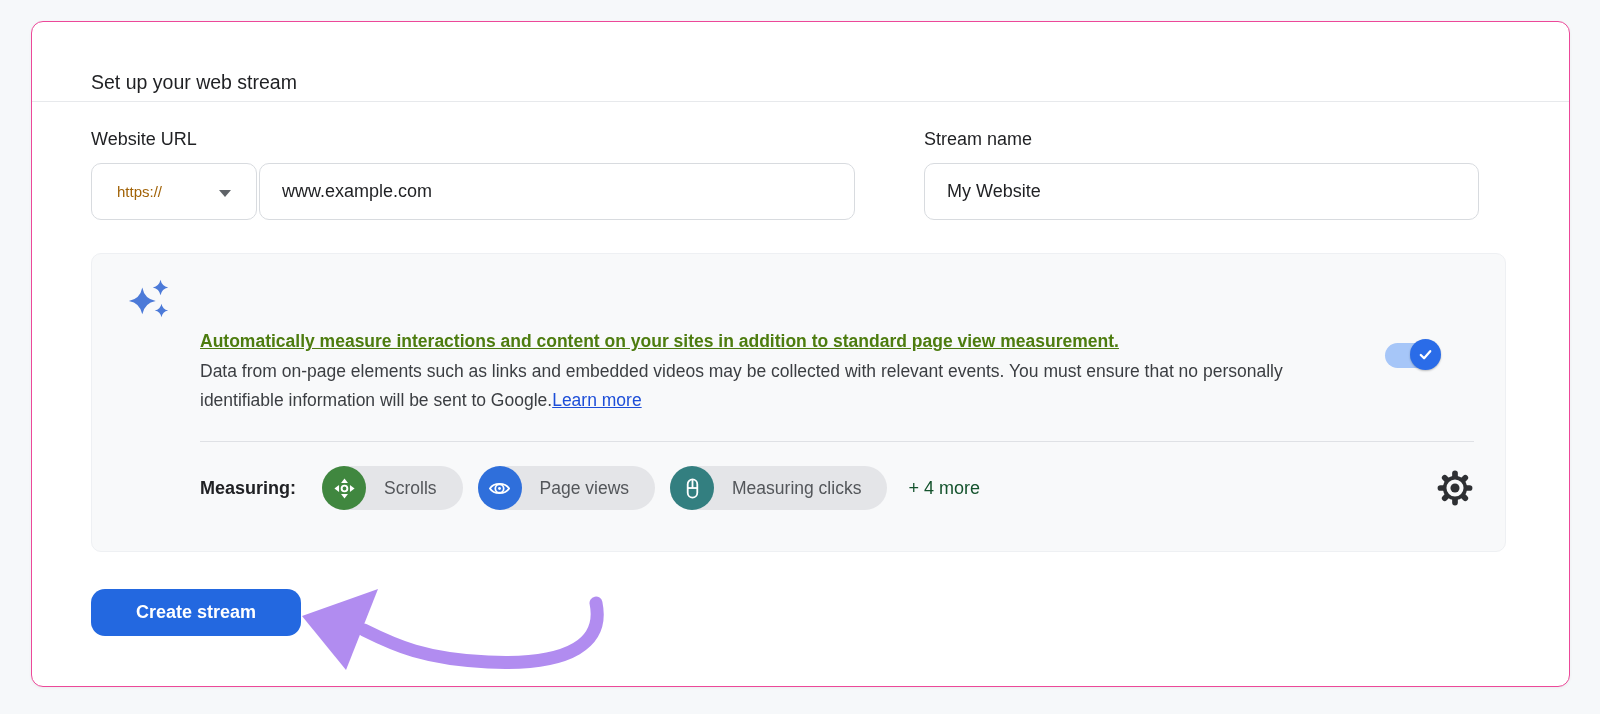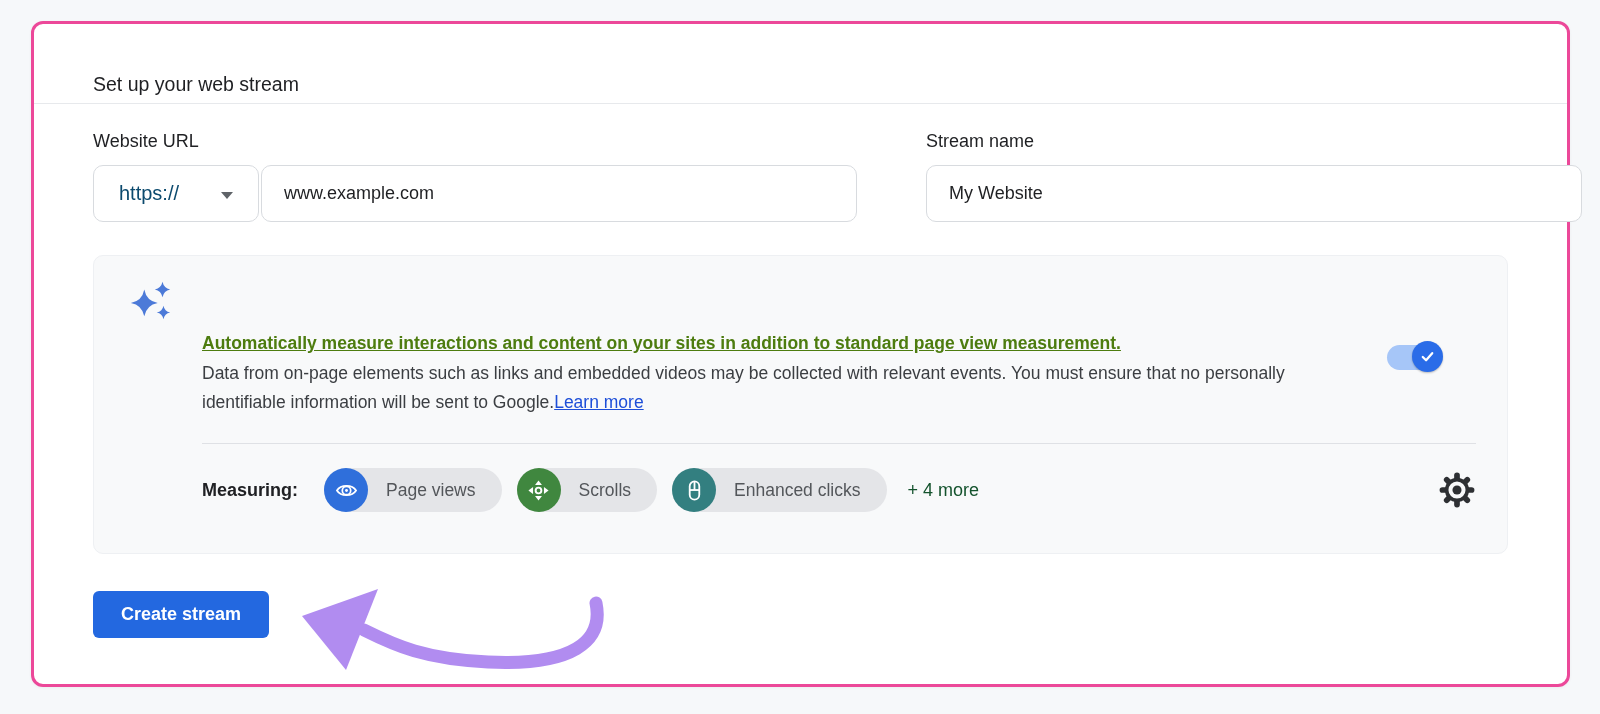--- a/index.html
+++ b/index.html
@@ -8,21 +8,21 @@
     font-family: "Liberation Sans", sans-serif;
     background: #f6f8fa;
     color: #202124;
     position: relative;
     overflow: hidden;
   }
   .outer-card {
     position: absolute; left: 31px; top: 21px;
     width: 1539px; height: 666px;
     background: #ffffff;
-    border: 3px solid #ec4899;
+    border: 1px solid #ec4899;
     border-radius: 12px;
     box-shadow: 0 1px 3px rgba(60,64,67,.06);
   }
   .title {
     position: absolute; left: 59px; top: 49px;
     font-size: 19.5px; font-weight: 400; color: #1f2023;
   }
   .header-divider {
     position: absolute; left: 0; top: 79px; width: 100%; height: 1px;
     background: #e7e9ec;
@@ -33,35 +33,35 @@
   }
   .url-label    { left: 59px; }
   .stream-label { left: 892px; }
   .protocol-select {
     position: absolute; left: 59px; top: 141px;
     width: 166px; height: 57px;
     border: 1px solid #d8dbdf; border-radius: 10px;
     background: #fff; cursor: pointer;
     display: flex; align-items: center;
   }
-  .protocol-value { font-size: 20px; color: #0c4a6e; padding-left: 25px; }
+  .protocol-value { font-size: 15px; color: #a16207; padding-left: 25px; }
   .caret {
     position: absolute; right: 25px; top: 26px;
     width: 0; height: 0;
     border-left: 6px solid transparent; border-right: 6px solid transparent;
     border-top: 7px solid #5f6368;
   }
   .text-input {
     position: absolute; top: 141px; height: 57px;
     border: 1px solid #d8dbdf; border-radius: 10px;
     background: #fff; font-family: "Liberation Sans", sans-serif;
     font-size: 18px; color: #1f2023; padding: 8px 22px; outline: none;
   }
   .url-input    { left: 227px; width: 596px; }
-  .stream-input { left: 892px; width: 656px; }
+  .stream-input { left: 892px; width: 555px; }
 
   .enhanced-card {
     position: absolute; left: 59px; top: 231px;
     width: 1415px; height: 299px;
     background: #f8f9fa;
     border: 1px solid #eef0f3;
     border-radius: 10px;
   }
   .sparkle { position: absolute; left: 34px; top: 22px; width: 46px; height: 46px; }
   .em-title {
@@ -105,25 +105,25 @@
   }
   .chip-label { padding: 0 26px 0 18px; font-size: 17.5px; color: #53565a; }
   .more-link {
     margin-left: 6px; font-size: 18px; font-weight: 400;
     color: #14532d; text-decoration: none; cursor: pointer;
   }
   .gear { margin-left: auto; width: 38px; height: 38px; cursor: pointer; }
 
   .create-btn {
     position: absolute; left: 59px; top: 567px;
-    width: 176px; height: 47px;
+    width: 210px; height: 47px;
     background: #2368e0; color: #ffffff;
     font-family: "Liberation Sans", sans-serif;
     font-size: 18px; font-weight: 700;
-    border: none; border-radius: 6px; cursor: pointer;
+    border: none; border-radius: 14px; cursor: pointer;
   }
   .arrow { position: absolute; left: 290px; top: 575px; width: 320px; height: 112px; pointer-events: none; }
 </style>
 </head>
 <body>
 
 <div class="outer-card">
 
   <h1 class="title">Set up your web stream</h1>
   <div class="header-divider"></div>
@@ -162,56 +162,56 @@
 
     <div class="em-text">
       <div class="em-bold">Automatically measure interactions and content on your sites in addition to standard page view measurement.</div>
       <div><span>Data from on-page elements such as links and embedded videos may be collected with relevant events. You must ensure that no personally identifiable information will be sent to Google.</span><a class="learn-more">Learn more</a></div>
     </div>
 
     <div class="em-divider"></div>
 
     <div class="measuring-row">
       <span class="measuring-label">Measuring:</span>
-
-      <div class="chip">
-        <span class="chip-icon" style="background: rgb(47, 111, 219);">
-          <svg width="23" height="23" viewBox="0 0 24 24">
-            <path d="M2 12 C6 5.5 18 5.5 22 12 C18 18.5 6 18.5 2 12 Z" fill="none" stroke="#ffffff" stroke-width="1.8"></path>
-            <circle cx="12" cy="12" r="4.4" fill="none" stroke="#ffffff" stroke-width="1.8"></circle>
-            <circle cx="12" cy="12" r="1.5" fill="#ffffff"></circle>
-          </svg>
-        </span>
-        <span class="chip-label">Page views</span>
-      </div>
 
       <div class="chip">
         <span class="chip-icon" style="background: rgb(64, 135, 63);">
           <svg width="23" height="23" viewBox="0 0 24 24">
             <g fill="#ffffff">
               <path d="M12 1.5 L15.6 6.3 L8.4 6.3 Z"></path>
               <path d="M12 22.5 L15.6 17.7 L8.4 17.7 Z"></path>
               <path d="M1.5 12 L6.3 8.4 L6.3 15.6 Z"></path>
               <path d="M22.5 12 L17.7 8.4 L17.7 15.6 Z"></path>
             </g>
             <circle cx="12" cy="12" r="3" fill="none" stroke="#ffffff" stroke-width="2"></circle>
           </svg>
         </span>
         <span class="chip-label">Scrolls</span>
       </div>
 
       <div class="chip">
+        <span class="chip-icon" style="background: rgb(47, 111, 219);">
+          <svg width="23" height="23" viewBox="0 0 24 24">
+            <path d="M2 12 C6 5.5 18 5.5 22 12 C18 18.5 6 18.5 2 12 Z" fill="none" stroke="#ffffff" stroke-width="1.8"></path>
+            <circle cx="12" cy="12" r="4.4" fill="none" stroke="#ffffff" stroke-width="1.8"></circle>
+            <circle cx="12" cy="12" r="1.5" fill="#ffffff"></circle>
+          </svg>
+        </span>
+        <span class="chip-label">Page views</span>
+      </div>
+
+      <div class="chip">
         <span class="chip-icon" style="background: rgb(51, 127, 128);">
           <svg width="23" height="23" viewBox="0 0 24 24">
             <rect x="7" y="2.5" width="10" height="19" rx="5" fill="none" stroke="#ffffff" stroke-width="1.9"></rect>
             <line x1="12" y1="2.5" x2="12" y2="11.5" stroke="#ffffff" stroke-width="1.9"></line>
             <line x1="7" y1="11.5" x2="17" y2="11.5" stroke="#ffffff" stroke-width="1.9"></line>
           </svg>
         </span>
-        <span class="chip-label">Enhanced clicks</span>
+        <span class="chip-label">Measuring clicks</span>
       </div>
 
       <a class="more-link">+ 4 more</a>
 
       <span class="gear">
         <svg width="38" height="38" viewBox="0 0 36 36">
           <g stroke="#2e3033" stroke-width="5.4" stroke-linecap="round">
             <line x1="27.5" y1="18" x2="31.8" y2="18"></line>
             <line x1="24.72" y1="24.72" x2="27.75" y2="27.75"></line>
             <line x1="18" y1="27.5" x2="18" y2="31.8"></line>

